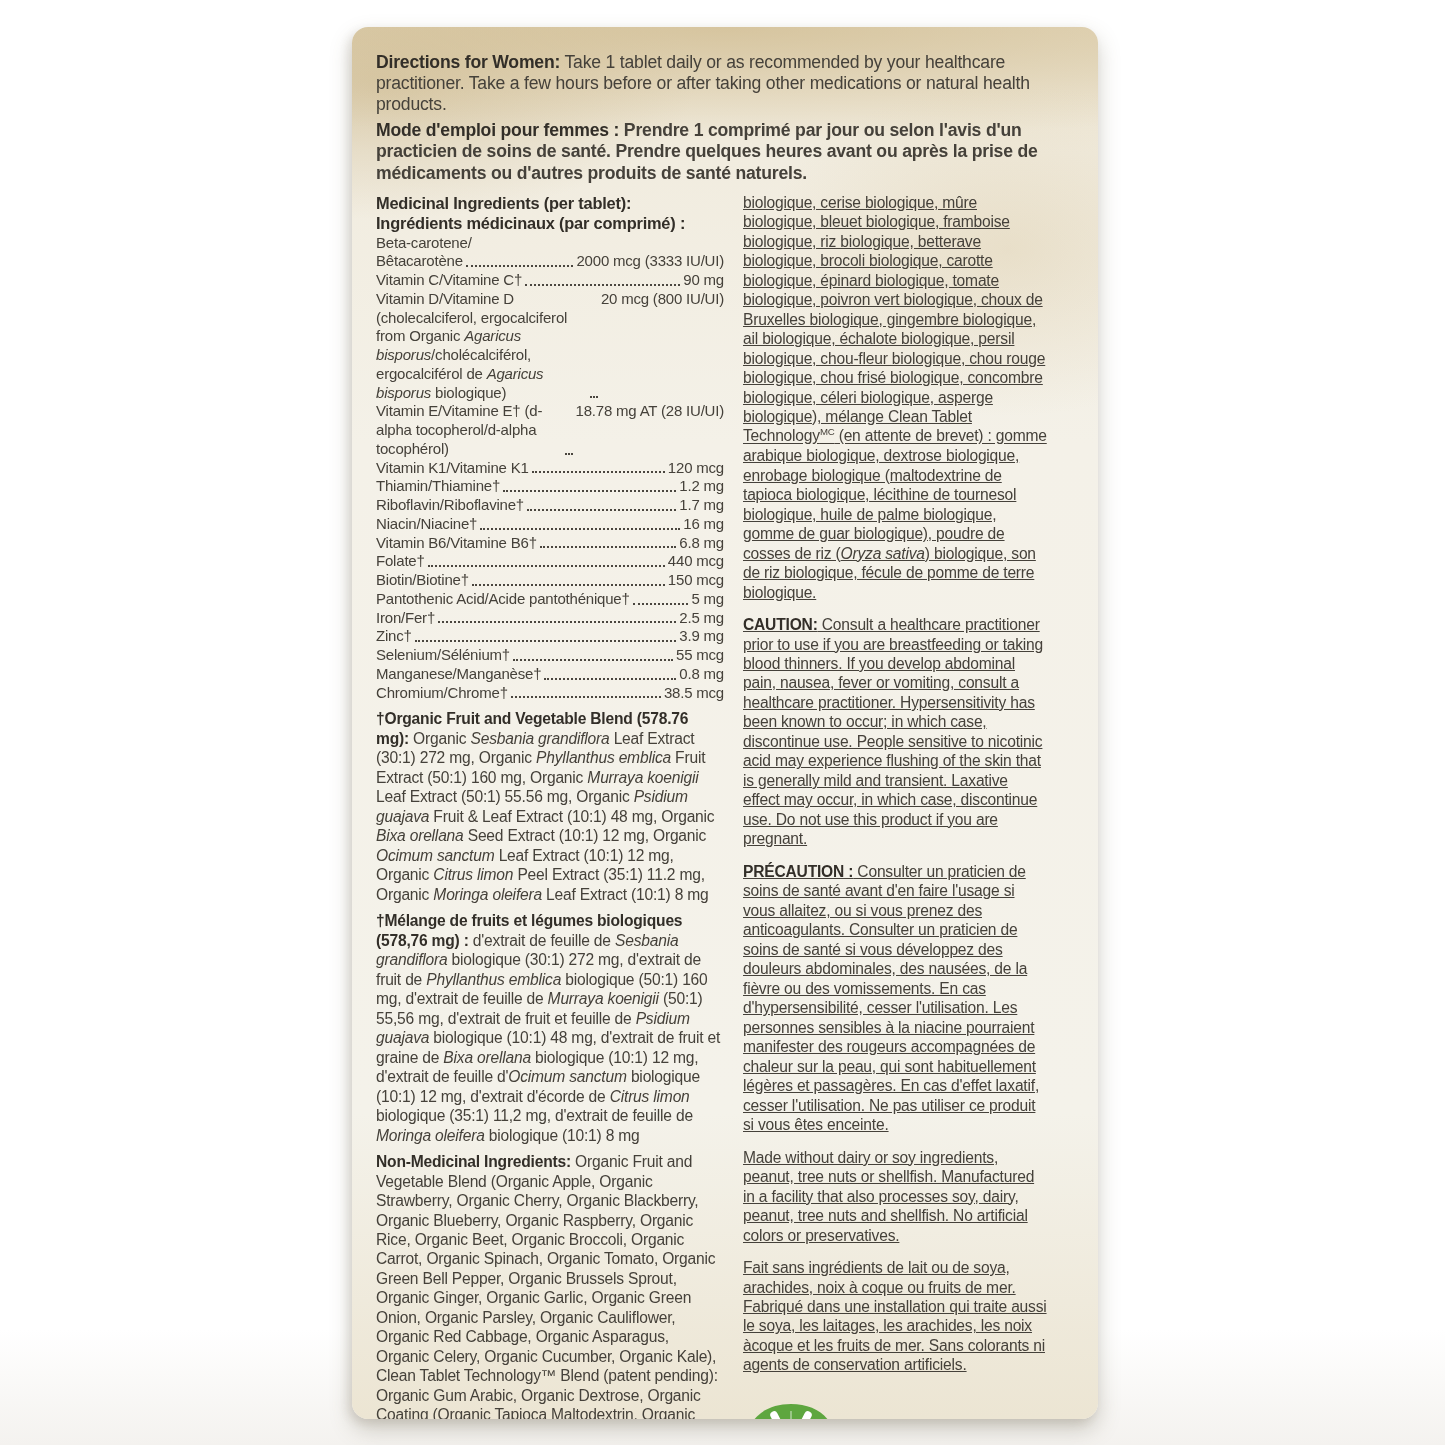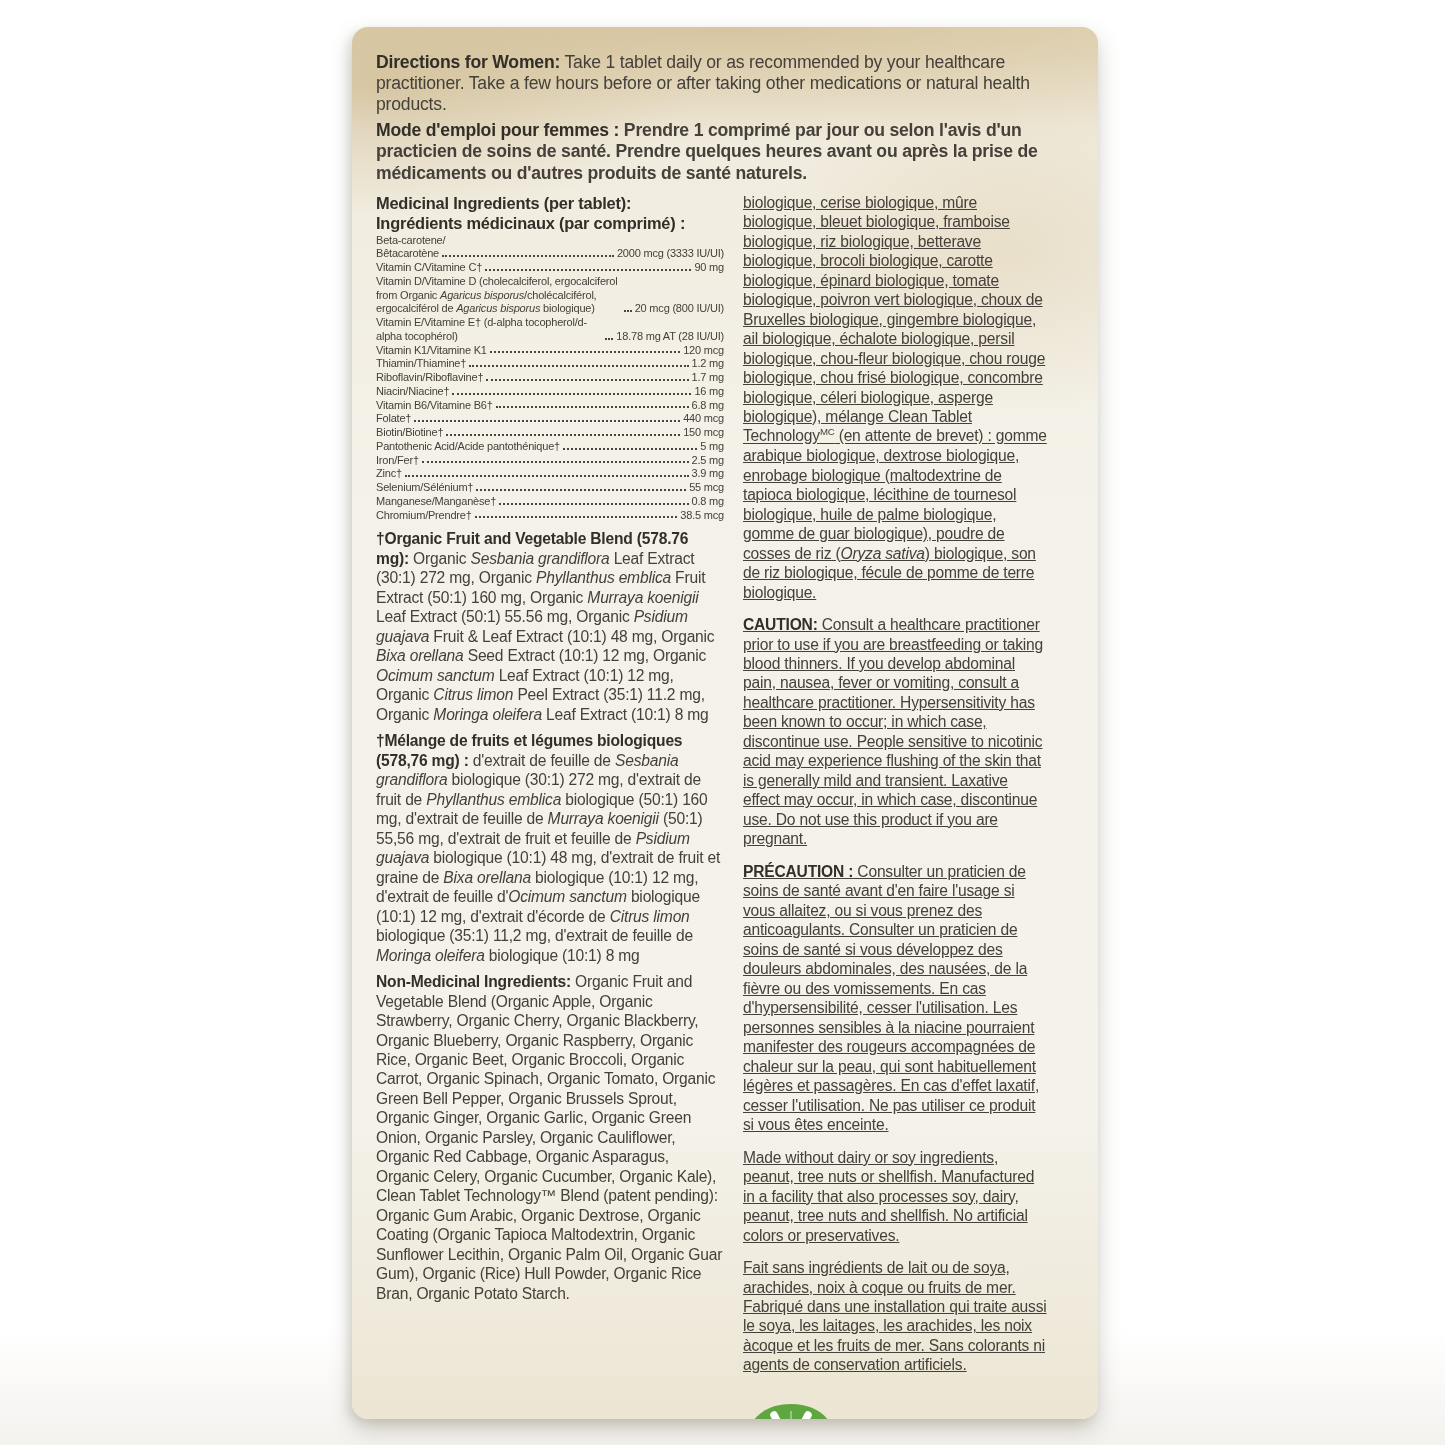--- a/index.html
+++ b/index.html
@@ -20,21 +20,21 @@
     box-shadow:0 10px 22px rgba(95,85,60,0.28), -4px 4px 10px rgba(95,85,60,0.12);
   }
   .content{position:absolute;left:0;top:0;right:0;bottom:0;padding:25px 48px 16px 24px;}
   .dir p{font-size:17.6px;line-height:1.2;margin:0;letter-spacing:-0.2px;}
   .dir p.fr{margin-top:5px;font-weight:bold;}
   b,.b{color:#322e28;}
   .cols{display:flex;gap:19px;margin-top:9px;}
   .col-left{width:348px;flex:0 0 348px;}
   .col-right{width:305px;flex:0 0 305px;}
   .h-med{font-size:16.4px;font-weight:bold;color:#322e28;line-height:1.25;letter-spacing:-0.2px;}
-  .mrow{display:flex;align-items:flex-end;font-size:11px;line-height:1.25;letter-spacing:-0.2px;}
+  .mrow{display:flex;font-size:15px;line-height:1.25;letter-spacing:-0.2px;}
   .mrow .lbl{flex:0 1 auto;}
   .mrow .dots{flex:1 1 10px;min-width:8px;border-bottom:2.4px dotted #4a463f;margin:0 3px 4px 3px;}
   .mrow .val{white-space:nowrap;}
   .para{font-size:15.6px;line-height:1.25;letter-spacing:-0.2px;margin:0 0 7px 0;}
   .col-left .para{margin-top:7px;margin-bottom:0;}
   .col-right .para{margin:0 0 13px 0;text-decoration:underline;}
   sup{font-size:0.62em;}
   .vitashine{margin:26px 0 14px 0;}
 </style>
 </head>
@@ -132,21 +132,21 @@
                 <span class="lbl">Selenium/Sélénium†</span>
                 <span class="dots"></span>
                 <span class="val">55 mcg</span>
               </div>
               <div class="mrow">
                 <span class="lbl">Manganese/Manganèse†</span>
                 <span class="dots"></span>
                 <span class="val">0.8 mg</span>
               </div>
               <div class="mrow">
-                <span class="lbl">Chromium/Prendre†</span>
+                <span class="lbl">Chromium/Chrome†</span>
                 <span class="dots"></span>
                 <span class="val">38.5 mcg</span>
               </div>
             </div>
 
           <p class="para"><b>†Organic Fruit and Vegetable Blend (578.76 mg):</b><span> Organic <i>Sesbania grandiflora</i> Leaf Extract (30:1) 272 mg, Organic <i>Phyllanthus emblica</i> Fruit Extract (50:1) 160 mg, Organic <i>Murraya koenigii</i> Leaf Extract (50:1) 55.56 mg, Organic <i>Psidium guajava</i> Fruit &amp; Leaf Extract (10:1) 48 mg, Organic <i>Bixa orellana</i> Seed Extract (10:1) 12 mg, Organic <i>Ocimum sanctum</i> Leaf Extract (10:1) 12 mg, Organic <i>Citrus limon</i> Peel Extract (35:1) 11.2 mg, Organic <i>Moringa oleifera</i> Leaf Extract (10:1) 8 mg</span></p>
 
           <p class="para"><b>†Mélange de fruits et légumes biologiques (578,76 mg) :</b><span> d'extrait de feuille de <i>Sesbania grandiflora</i> biologique (30:1) 272 mg, d'extrait de fruit de <i>Phyllanthus emblica</i> biologique (50:1) 160 mg, d'extrait de feuille de <i>Murraya koenigii</i> (50:1) 55,56 mg, d'extrait de fruit et feuille de <i>Psidium guajava</i> biologique (10:1) 48 mg, d'extrait de fruit et graine de <i>Bixa orellana</i> biologique (10:1) 12 mg, d'extrait de feuille d'<i>Ocimum sanctum</i> biologique (10:1) 12 mg, d'extrait d'écorde de <i>Citrus limon</i> biologique (35:1) 11,2 mg, d'extrait de feuille de <i>Moringa oleifera</i> biologique (10:1) 8 mg</span></p>
 
           <p class="para"><b>Non-Medicinal Ingredients:</b><span> Organic Fruit and Vegetable Blend (Organic Apple, Organic Strawberry, Organic Cherry, Organic Blackberry, Organic Blueberry, Organic Raspberry, Organic Rice, Organic Beet, Organic Broccoli, Organic Carrot, Organic Spinach, Organic Tomato, Organic Green Bell Pepper, Organic Brussels Sprout, Organic Ginger, Organic Garlic, Organic Green Onion, Organic Parsley, Organic Cauliflower, Organic Red Cabbage, Organic Asparagus, Organic Celery, Organic Cucumber, Organic Kale), Clean Tablet Technology™ Blend (patent pending): Organic Gum Arabic, Organic Dextrose, Organic Coating (Organic Tapioca Maltodextrin, Organic Sunflower Lecithin, Organic Palm Oil, Organic Guar Gum), Organic  (Rice) Hull Powder, Organic Rice Bran, Organic Potato Starch.</span></p>

